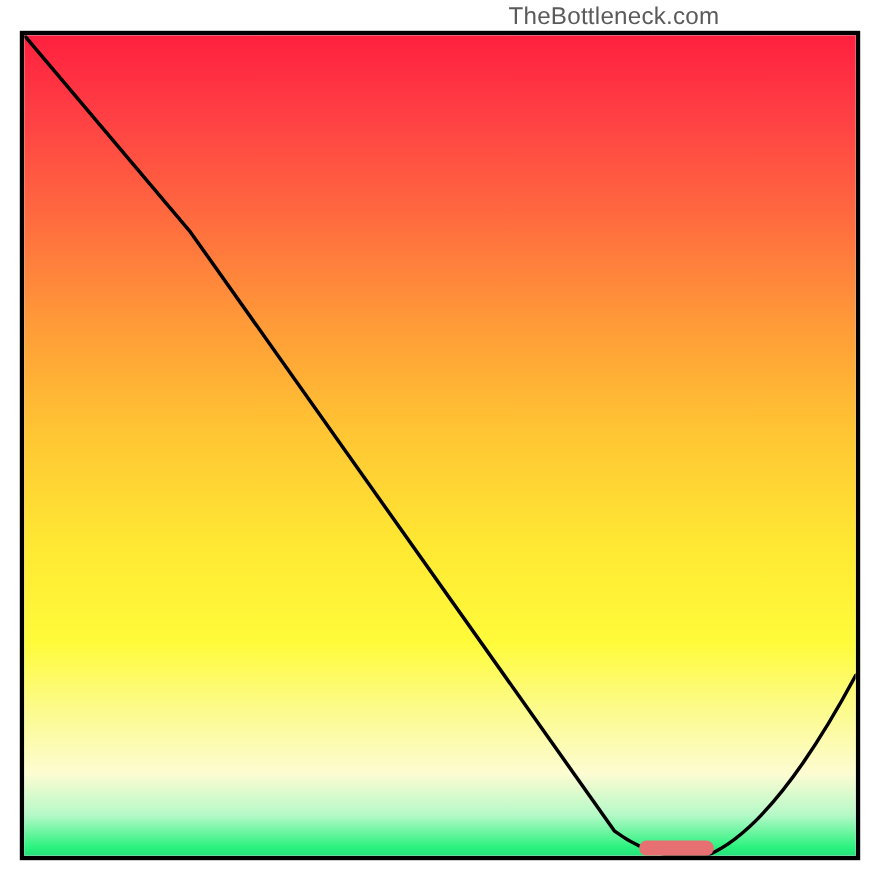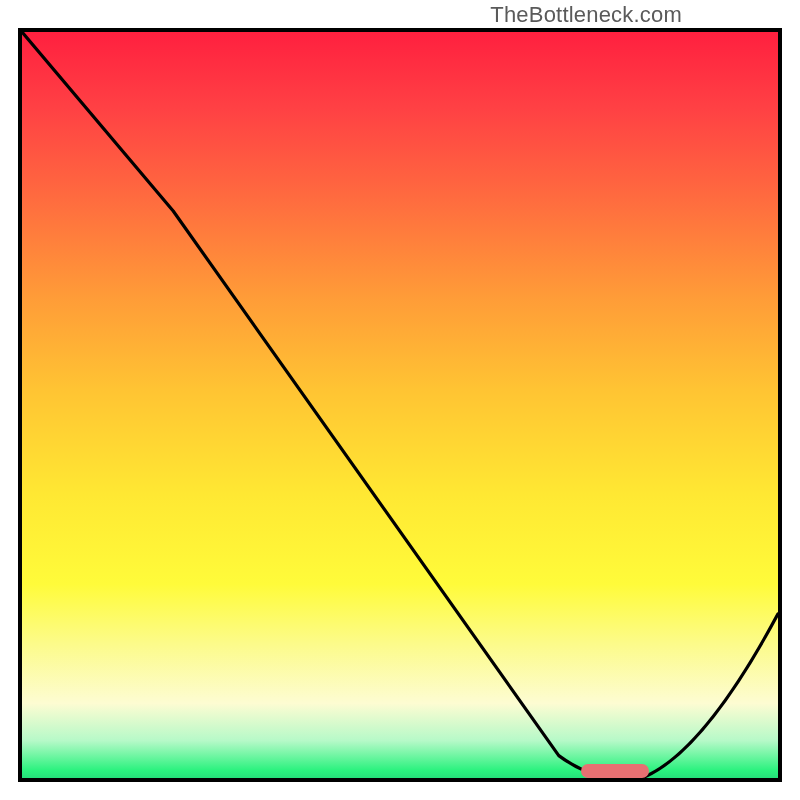--- a/index.html
+++ b/index.html
@@ -7,21 +7,20 @@
     padding: 0;
     width: 800px;
     height: 800px;
     background: #ffffff;
     font-family: Arial, Helvetica, sans-serif;
   }
   .container {
     position: relative;
     width: 664px;
     height: 800px;
-    padding-left: 28px;
   }
   .watermark {
     position: absolute;
     top: 2px;
     right: 10px;
     color: #5a5a5a;
     font-size: 22px;
     font-weight: 500;
     letter-spacing: 0.2px;
     z-index: 10;

